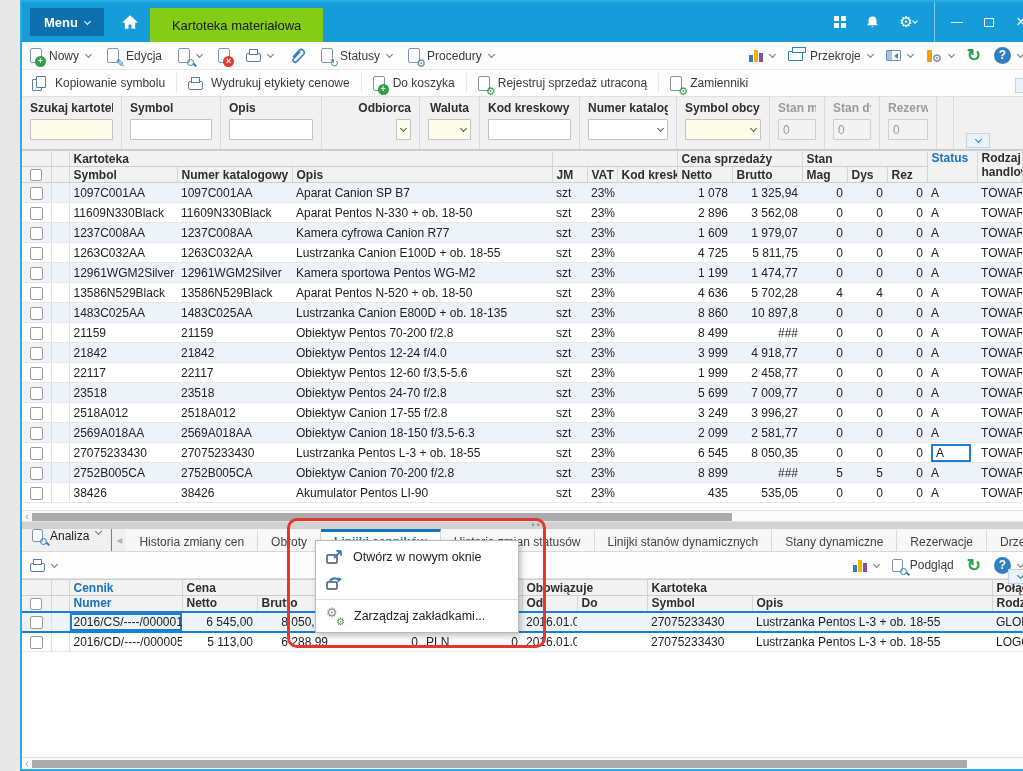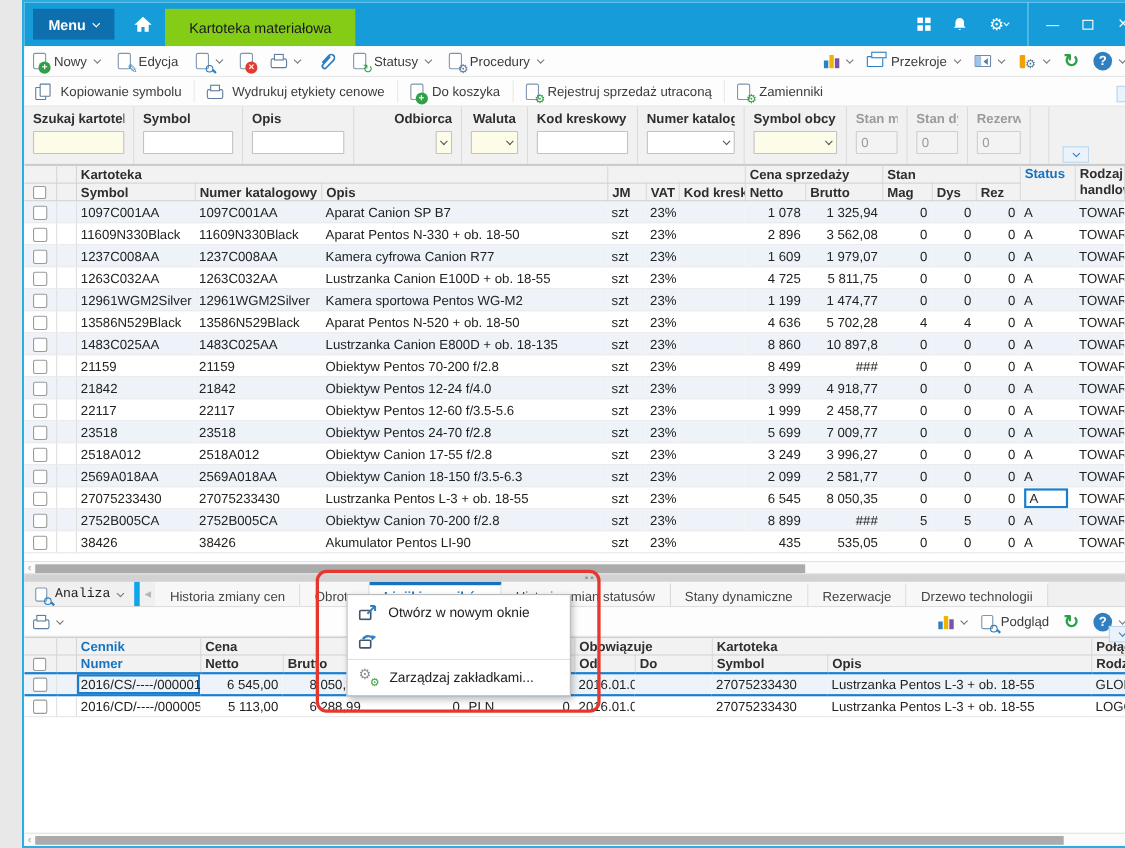--- a/index.html
+++ b/index.html
@@ -90,21 +90,21 @@
   .hscroll{position:absolute;left:0;width:1019px;height:12px;background:#fbfbfb;border-top:1px solid #e2e2e2;border-bottom:1px solid #e2e2e2;}
   .hthumb{position:absolute;top:2px;height:8px;background:#ababab;}
   .sarrow{position:absolute;top:0;width:10px;height:12px;color:#9a9a9a;font-size:10px;line-height:12px;text-align:center;}
   .vscroll{position:absolute;width:15px;background:#fbfbfb;border-left:1px solid #e2e2e2;}
   .vthumb{position:absolute;left:3px;width:8px;background:#b8b8b8;}
   .splitter{position:absolute;left:0;width:1019px;height:7px;background:#d2d2d2;}
   .splitter .dots{position:absolute;left:50%;top:1px;color:#8f8f8f;font-size:9px;letter-spacing:2px;line-height:5px;}
 
   
   .tabstrip{position:absolute;left:0;top:527px;width:1019px;height:23px;background:#f0f0f0;border-bottom:1px solid #d9d9d9;display:flex;align-items:stretch;}
-  .analiza{display:flex;align-items:center;gap:7px;padding:0 10px;border-right:5px solid #0ea5e9;cursor:pointer;font-family:Liberation Mono, monospace;}
+  .analiza{display:flex;align-items:flex-start;gap:7px;padding:0 10px;border-right:1px solid #0ea5e9;cursor:pointer;}
   .tabscroll-left{display:flex;align-items:center;padding:0 4px;color:#b5b5b5;}
   .btab{display:flex;align-items:center;padding:0 13px;border-right:1px solid #d9d9d9;background:#f7f7f7;color:#444;cursor:pointer;white-space:nowrap;border-top:3px solid transparent;}
   .btab.active{background:#fff;color:var(--accent);font-weight:bold;border-top:3px solid var(--accent);}
   .btoolbar{position:absolute;left:0;top:550px;width:1019px;height:27px;background:#fdfdfd;border-bottom:1px solid #e0e0e0;display:flex;align-items:center;padding:0 8px;color:#3b3b3b;}
 
   
   .ctxmenu{position:absolute;left:293px;top:538px;width:204px;background:#fff;border:1px solid #b9b9b9;box-shadow:2px 3px 6px rgba(0,0,0,.25);z-index:40;padding:3px 0;}
   .ctxitem{display:flex;align-items:center;gap:10px;height:26px;padding:0 10px;font-size:12.5px;color:#222;cursor:pointer;}
   .ctxsep{border-top:1px solid #dedede;margin:3px 0 3px 0;}
   .mi-svg{flex:none;}
@@ -690,20 +690,21 @@
         </span>
       <span>Analiza</span>
       <span class="cv" style="color:#777"></span>
     </div>
     <div class="tabscroll-left">◂</div>
     <div style="display:flex" id="btabs">
         <div class="btab">Historia zmiany cen</div>
         <div class="btab">Obroty</div>
         <div class="btab active">Linijki cenników</div>
         <div class="btab">Historia zmian statusów</div>
+        <div class="btab">Linijki stanów dynamicznych</div>
         <div class="btab">Stany dynamiczne</div>
         <div class="btab">Rezerwacje</div>
         <div class="btab">Drzewo technologii</div>
       </div>
 
   </div>
 
   <div class="btoolbar">
     <div class="tool">
       <span class="printer-ic"></span>

